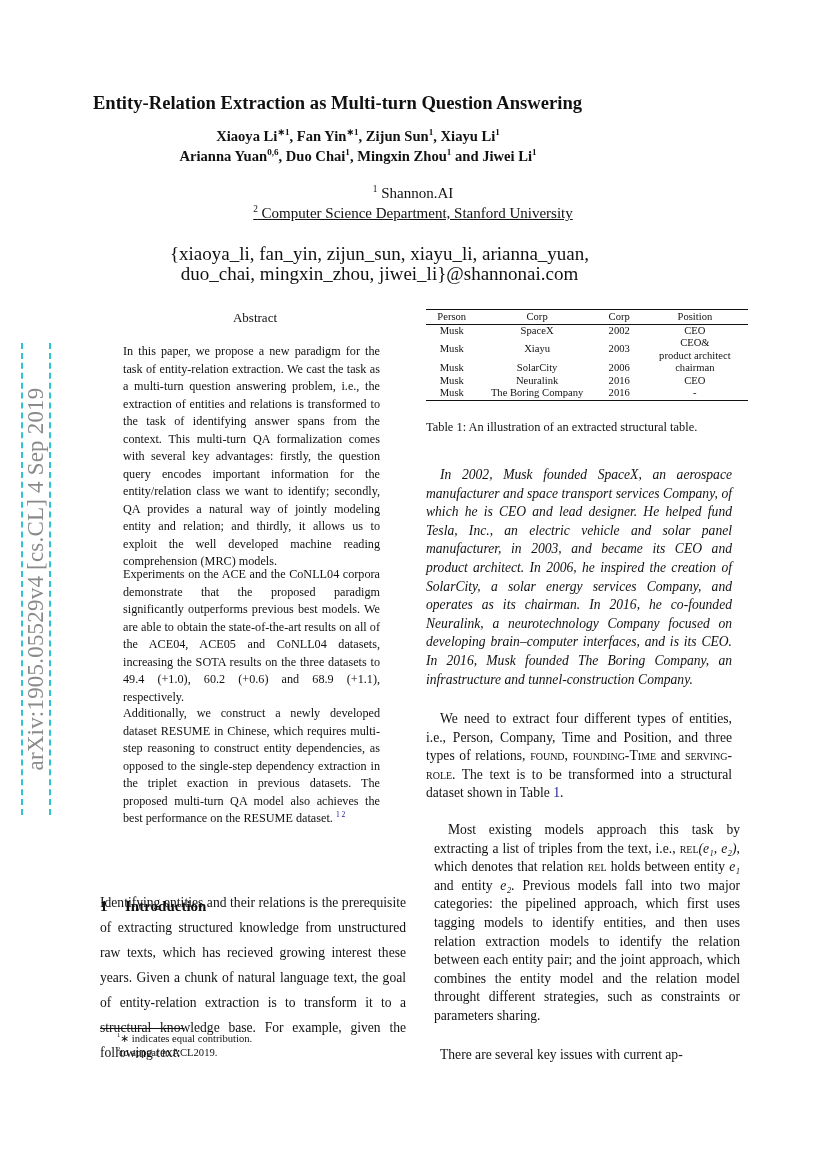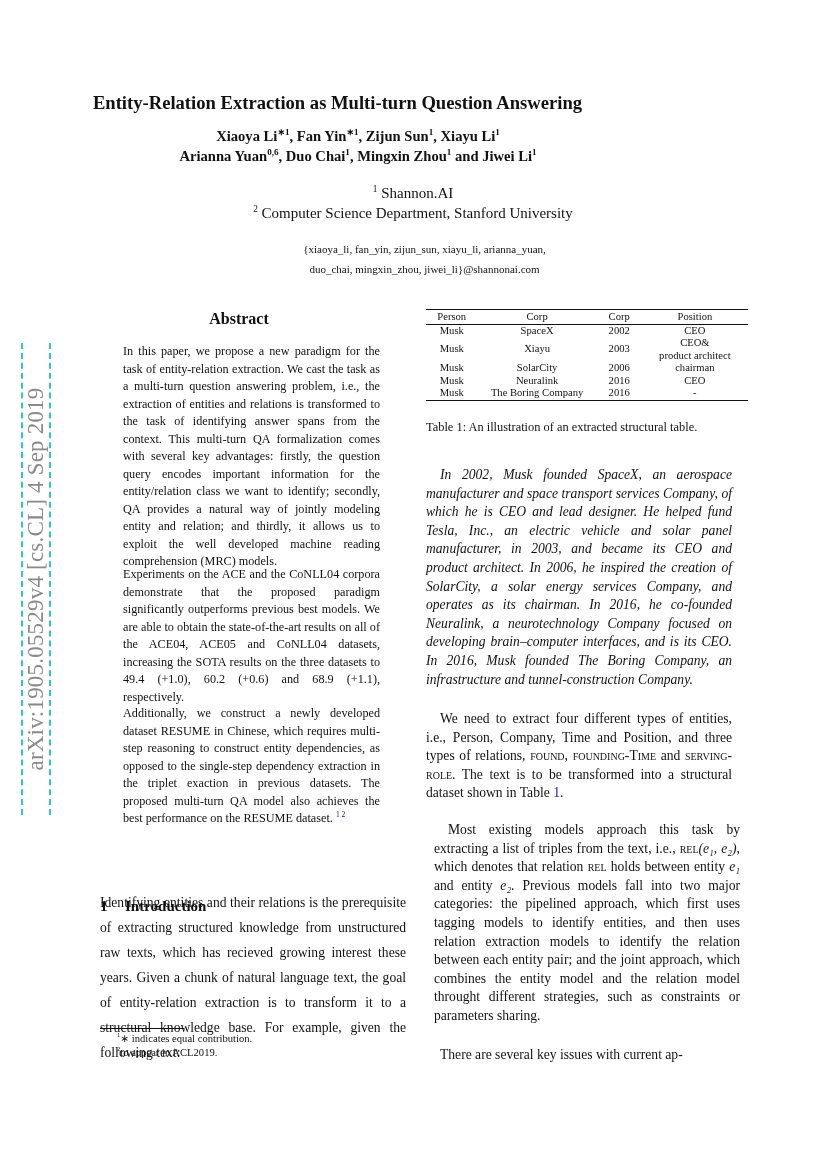--- a/index.html
+++ b/index.html
@@ -7,37 +7,37 @@
          font-family:"Liberation Serif", serif; color:#111; }
   .abs { position:absolute; }
   .center { text-align:center; }
 
   #title { left:0; width:675px; top:92px; font-size:18.6px; font-weight:bold; }
   .authors { left:0; width:716px; font-size:14.6px; font-weight:bold; }
   #authors1 { top:128px; }
   #authors2 { top:148px; }
   .affil { left:0; width:826px; font-size:15px; }
   #affil1 { top:185px; }
-  #affil2 { top:205px; }
-  .email { left:0; width:759px; font-size:11px;padding-left:45px; }
+  #affil2 { top:205px;text-decoration:underline; }
+  .email { left:0; width:759px; font-size:19px; }
   #email1 { top:243px; }
   #email2 { top:263px; }
   sup { font-size:0.62em; line-height:0; }
 
   
   #arxiv { left:21px; top:343px; width:30px; height:472px;
            border-left:2px dashed #2ec4d6; border-right:2px dashed #2ec4d6;
            box-sizing:border-box; }
   #arxiv-text { position:absolute; left:50%; top:50%;
                 transform:translate(-50%,-50%) rotate(-90deg);
                 white-space:nowrap; font-size:23px; color:#8a8a8a;
                 font-family:"Liberation Serif", serif; letter-spacing:0.2px; }
 
   
-  #abstract-head { left:88px; width:302px; top:310px; font-size:16px; font-weight:bold; }
+  #abstract-head { left:104px; width:302px; top:310px; font-size:13px; font-weight:normal; }
   .abs-para { left:123px; width:257px; font-size:12.2px; line-height:17.5px;
               text-align:justify; }
   #abs-p1 { top:343px; }
   #abs-p2 { top:566px; }
   #abs-p3 { top:705px; }
 
   #intro-head { left:100px; top:862px; font-size:15px; font-weight:bold;margin-top:36px; }
   #intro-head .num { display:inline-block; width:25px; }
   #intro-p { left:100px; width:306px; top:890px; font-size:13.6px; line-height:25px; text-align:justify; }
 

